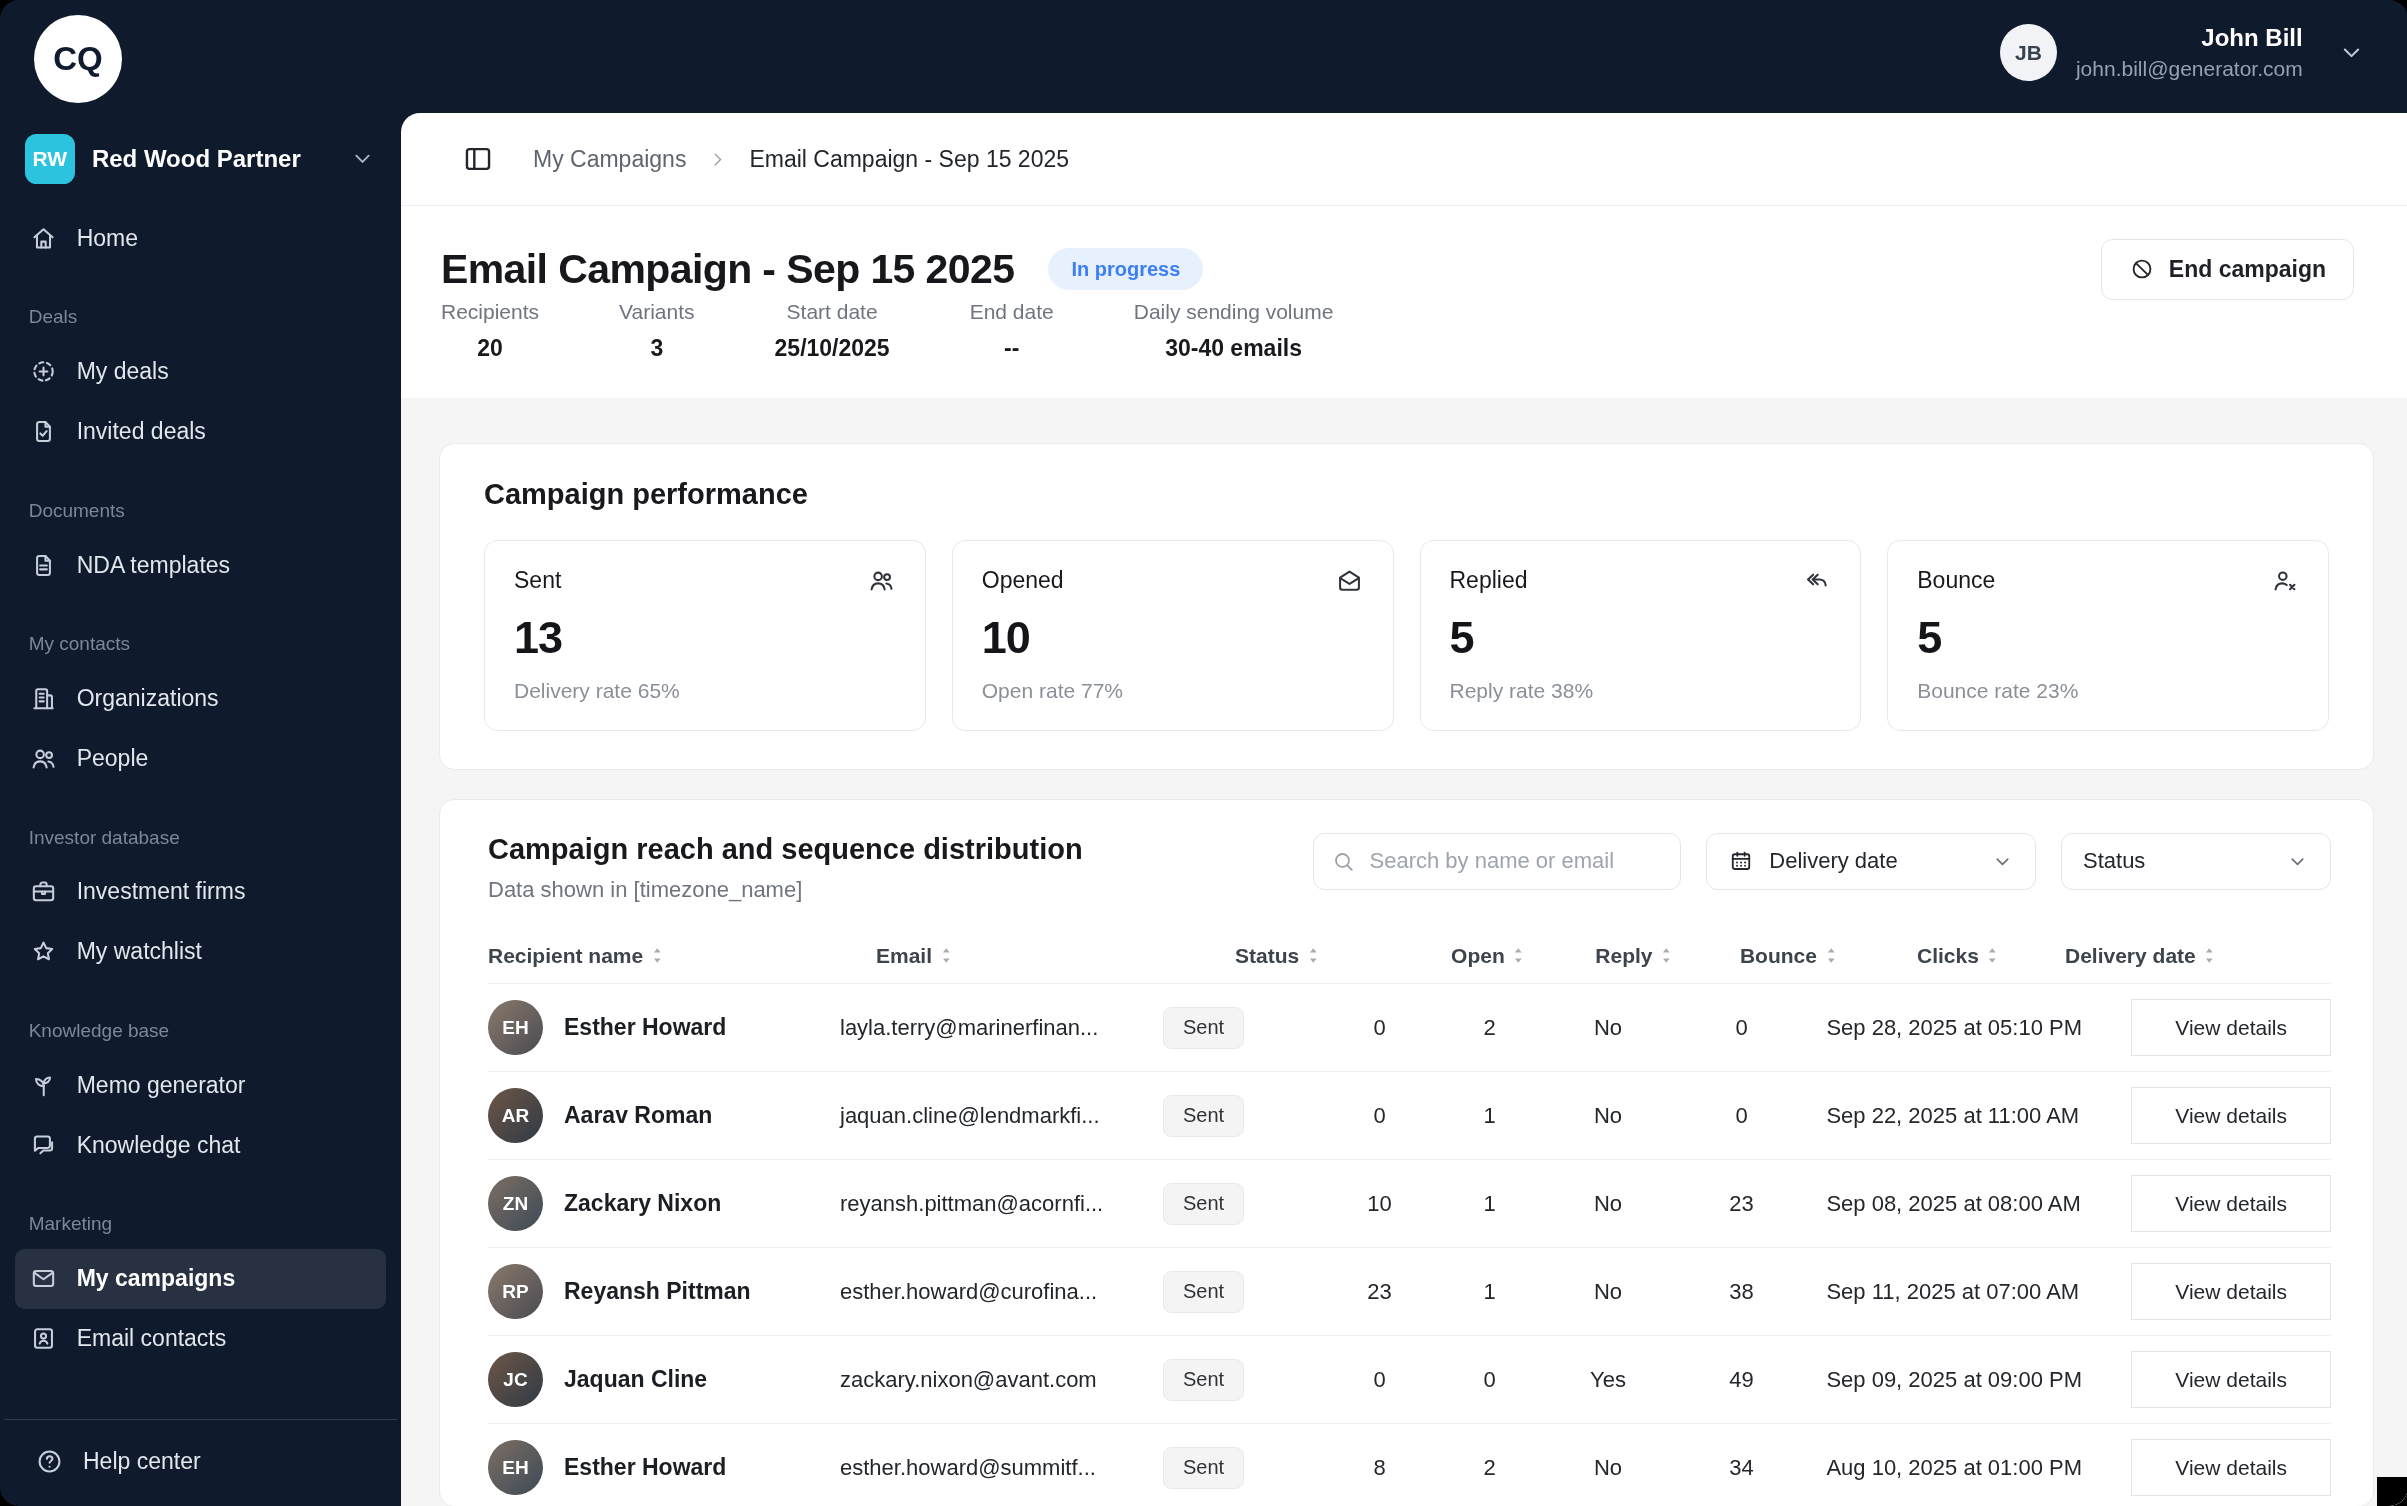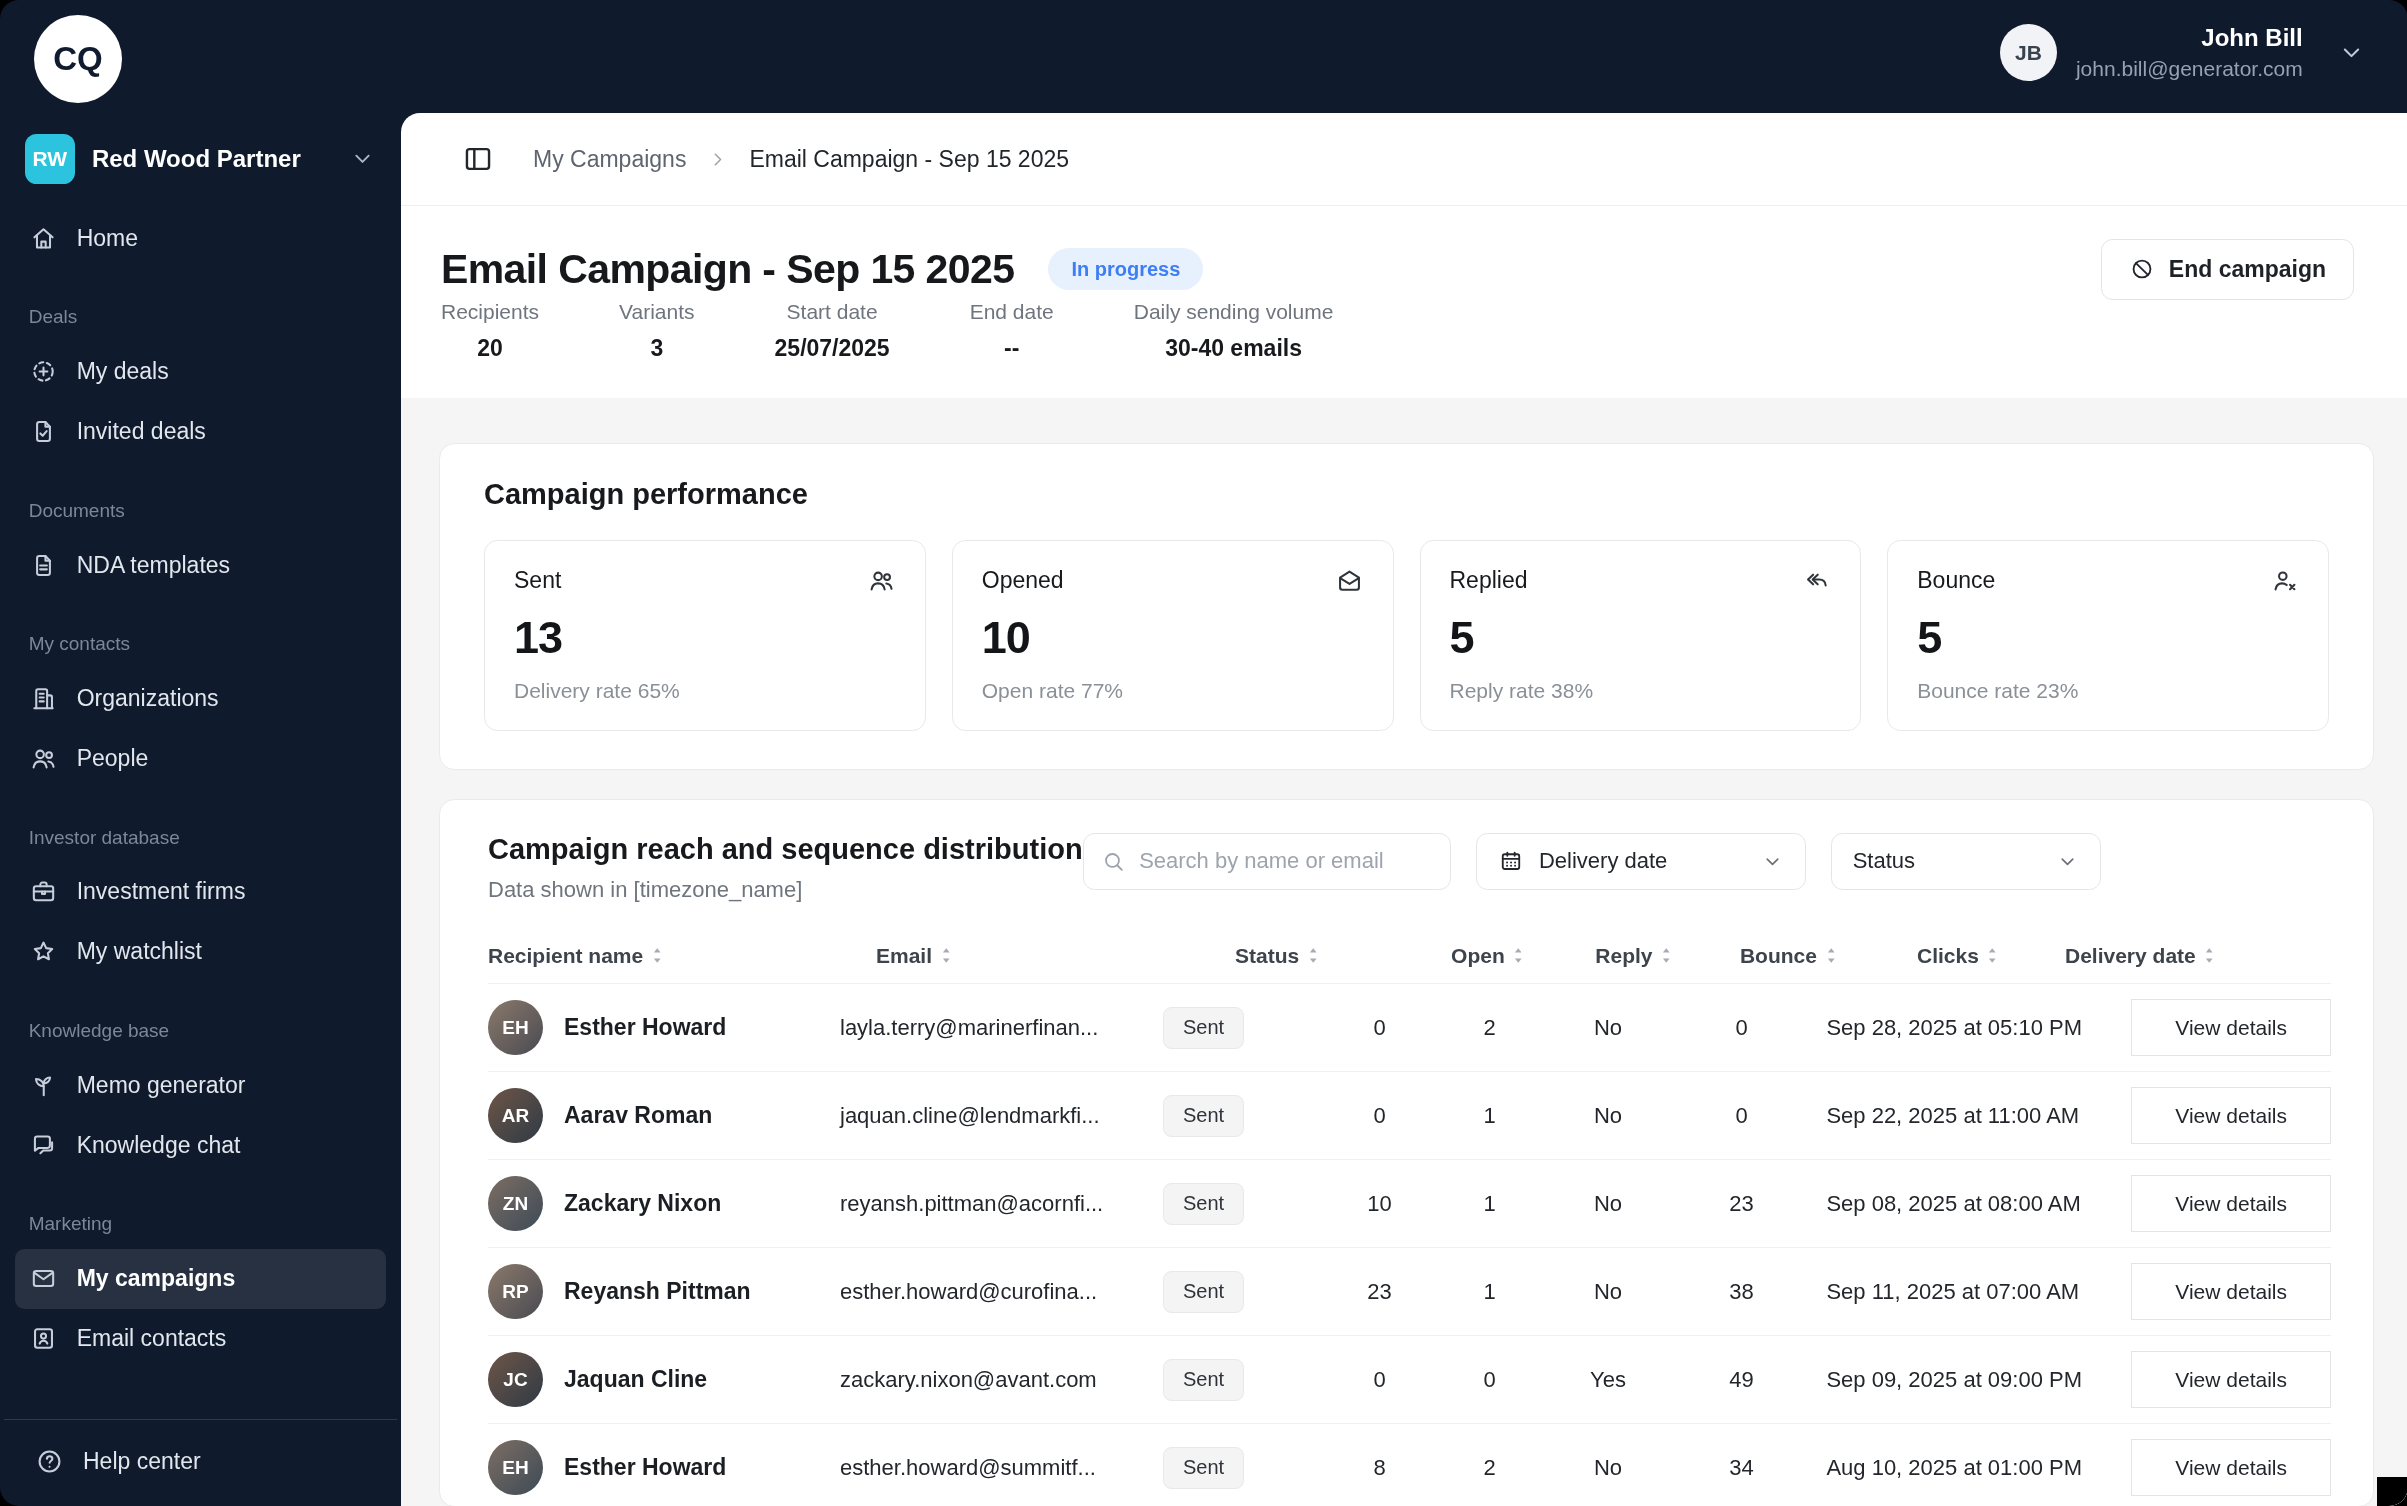--- a/index.html
+++ b/index.html
@@ -63,21 +63,21 @@
   .card-title{font-size:29px;font-weight:700;color:#17191C;}
   .perf-grid{display:grid;grid-template-columns:repeat(4,1fr);gap:26px;margin-top:29px;}
   .stat-card{border:1.4px solid #E7E8EA;border-radius:13.4px;padding:25px 29px 27px;background:#fff;}
   .stat-card-head{display:flex;justify-content:space-between;align-items:center;font-size:23px;color:#17191C;font-weight:500;}
   .stat-card-head .icon{width:29px;height:29px;color:#2F343B;}
   .stat-card-value{font-size:45px;font-weight:700;color:#131518;margin-top:17px;letter-spacing:-1px;}
   .stat-card-sub{font-size:21px;color:#8A9097;margin-top:15.3px;}
 
   
   .reach-card{padding:32.5px 42px 0 48px;flex:1;min-height:0;overflow:hidden;}
-  .reach-head{display:flex;align-items:flex-start;}
+  .reach-head{display:flex;justify-content:space-between;align-items:flex-start;}
   .reach-sub{font-size:22px;color:#6F757E;margin-top:11.5px;}
   .filters{display:flex;gap:25px;align-items:center;}
   .search-box{width:368px;height:57px;border:1.4px solid #E4E5E9;border-radius:11.5px;display:flex;align-items:center;padding:0 17px;gap:11.5px;background:#fff;}
   .search-box .icon{width:25px;height:25px;color:#9CA2AB;flex:none;}
   .search-box input{border:none;outline:none;font-size:22px;flex:1;min-width:0;color:#17191C;font-family:inherit;background:transparent;}
   .search-box input::placeholder{color:#9EA4AD;}
   .select{height:57px;border:1.4px solid #E4E5E9;border-radius:11.5px;display:flex;align-items:center;padding:0 21px;gap:15.3px;
         font-size:22px;color:#23272C;font-weight:500;background:#fff;cursor:pointer;}
   .select .cal{width:26px;height:26px;color:#23272C;flex:none;}
   .select .chev{width:23px;height:23px;color:#6B7077;margin-left:auto;}
@@ -301,21 +301,21 @@
             <div>
               <div class="stat-label">Recipients</div>
               <div class="stat-value">20</div>
             </div>
             <div>
               <div class="stat-label">Variants</div>
               <div class="stat-value">3</div>
             </div>
             <div>
               <div class="stat-label">Start date</div>
-              <div class="stat-value">25/07/2025</div>
+              <div class="stat-value">25/10/2025</div>
             </div>
             <div>
               <div class="stat-label">End date</div>
               <div class="stat-value">--</div>
             </div>
             <div>
               <div class="stat-label">Daily sending volume</div>
               <div class="stat-value">30-40 emails</div>
             </div>
           </div>

